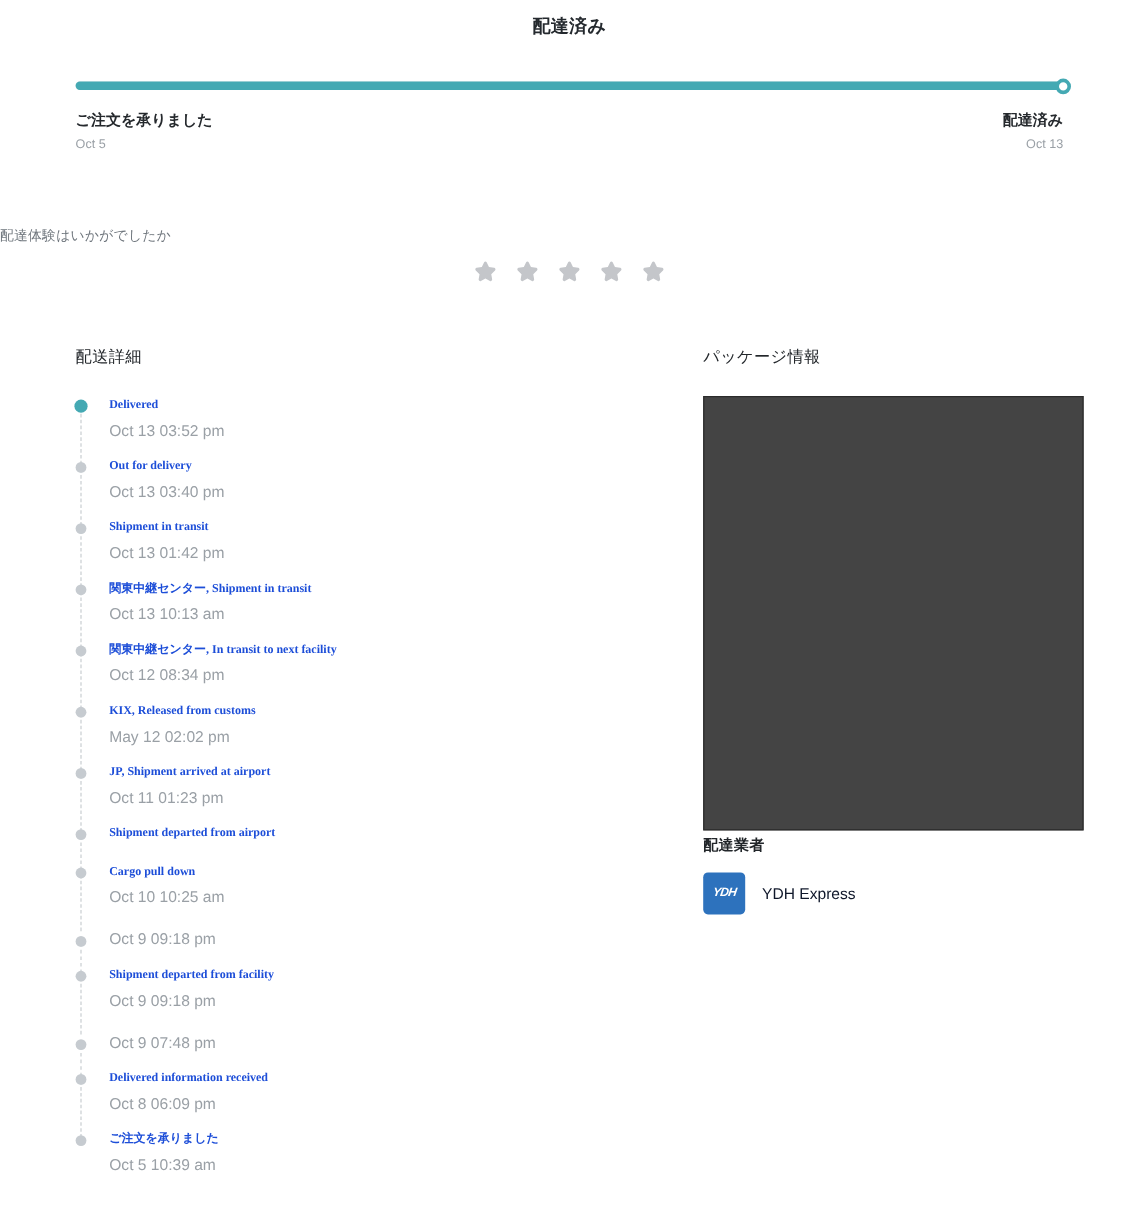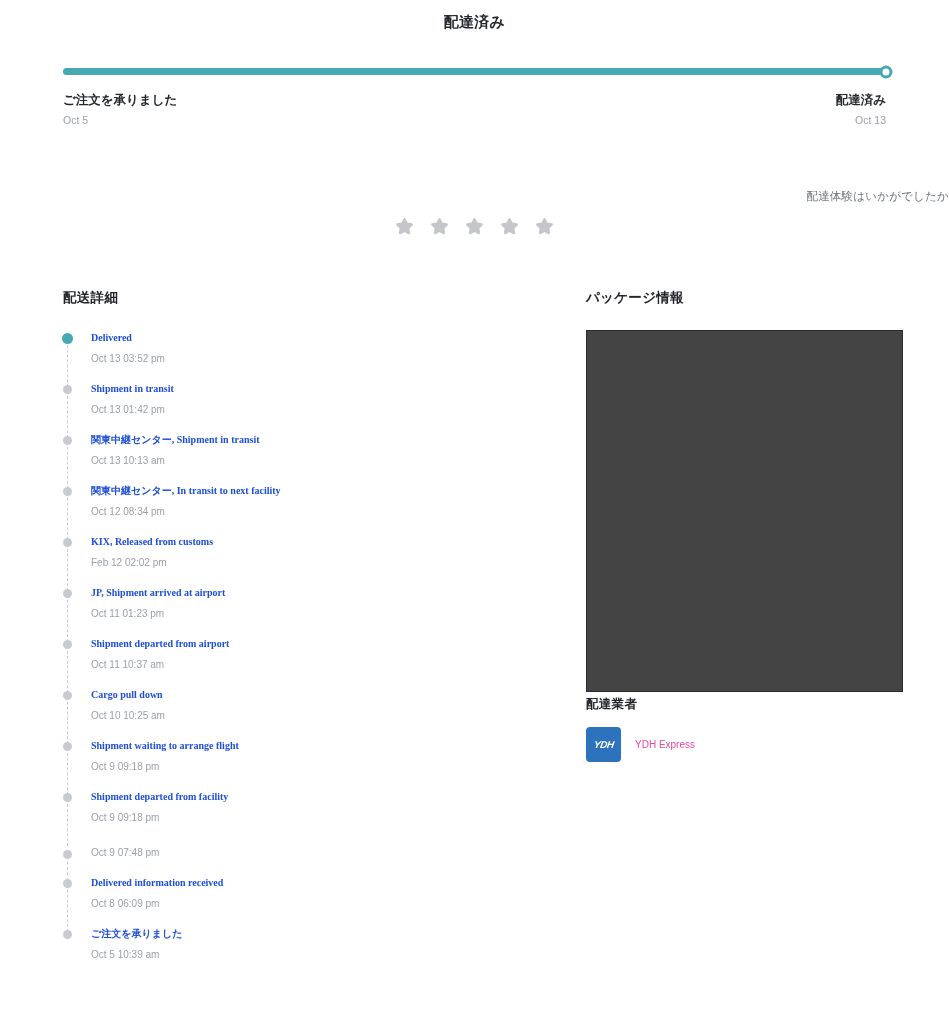--- a/index.html
+++ b/index.html
@@ -73,21 +73,21 @@
   .progress-label-date {
     font-size: 10.5px;
     color: #9aa0a6;
     margin-top: 6px;
     line-height: 13px;
   }
 
   
   .rating-block {
     margin-top: 62px;
-    text-align: right;
+    text-align: left;
   }
   .rating-prompt {
     font-size: 11.5px;
     color: #6e757c;
     letter-spacing: 0.2px;
   }
   .stars {
     margin-top: 12px;
     display: flex;
     justify-content: center;
@@ -100,21 +100,21 @@
     display: flex;
     margin-top: 52px;
     padding: 0 48px 0 63px;
     box-sizing: border-box;
   }
   .col-left { width: 523px; flex: 0 0 523px; }
   .col-right { flex: 1 1 auto; padding-left: 0px; }
 
   .section-heading {
     font-size: 13.5px;
-    font-weight: bold;
+    font-weight: normal;
     color: #22262a;
     margin-bottom: 23px;
     letter-spacing: 0.3px;
   }
 
   
   .timeline { position: relative; }
   .tl-item {
     position: relative;
     padding-left: 28px;
@@ -147,21 +147,21 @@
     background: #44a9b3;
   }
   .tl-title {
     font-size: 10px;
     font-weight: bold;
     color: #1d4ed8;
     line-height: 16px;
     font-family: Liberation Serif, serif;
   }
   .tl-date {
-    font-size: 10px;
+    font-size: 13px;
     color: #9aa0a6;
     margin-top: 6px;
     line-height: 13px;
   }
 
   
   .package-box {
     width: 317px;
     height: 362px;
     background: #444444;
@@ -193,22 +193,22 @@
   }
   .carrier-logo span {
     color: #ffffff;
     font-size: 10px;
     font-weight: bold;
     font-style: italic;
     letter-spacing: -0.5px;
     transform: skewX(-8deg);
   }
   .carrier-name {
-    font-size: 10px;
-    color: #ec4899;
+    font-size: 13px;
+    color: #0f172a;
   }
 </style>
 </head>
 <body>
 
 <div class="page-title">配達済み</div>
 
 <div class="progress-wrap">
   <div class="progress-track" style="background: rgb(227, 230, 232);">
     <div class="progress-fill" style="width: 100%; background: rgb(68, 169, 179);"></div>
@@ -254,63 +254,67 @@
     <div class="timeline" id="timeline">
         <div class="tl-item active">
           <div class="tl-line"></div>
           <div class="tl-dot"></div>
           <div class="tl-title">Delivered</div>
           <div class="tl-date">Oct 13 03:52 pm</div>
         </div>
         <div class="tl-item">
           <div class="tl-line"></div>
           <div class="tl-dot"></div>
+          <div class="tl-title">Out for delivery</div>
+          <div class="tl-date">Oct 13 03:40 pm</div>
+        </div>
+        <div class="tl-item">
+          <div class="tl-line"></div>
+          <div class="tl-dot"></div>
           <div class="tl-title">Shipment in transit</div>
           <div class="tl-date">Oct 13 01:42 pm</div>
         </div>
         <div class="tl-item">
           <div class="tl-line"></div>
           <div class="tl-dot"></div>
           <div class="tl-title">関東中継センター, Shipment in transit</div>
           <div class="tl-date">Oct 13 10:13 am</div>
         </div>
         <div class="tl-item">
           <div class="tl-line"></div>
           <div class="tl-dot"></div>
           <div class="tl-title">関東中継センター, In transit to next facility</div>
           <div class="tl-date">Oct 12 08:34 pm</div>
         </div>
         <div class="tl-item">
           <div class="tl-line"></div>
           <div class="tl-dot"></div>
           <div class="tl-title">KIX, Released from customs</div>
-          <div class="tl-date">Feb 12 02:02 pm</div>
+          <div class="tl-date">May 12 02:02 pm</div>
         </div>
         <div class="tl-item">
           <div class="tl-line"></div>
           <div class="tl-dot"></div>
           <div class="tl-title">JP, Shipment arrived at airport</div>
           <div class="tl-date">Oct 11 01:23 pm</div>
         </div>
         <div class="tl-item">
           <div class="tl-line"></div>
           <div class="tl-dot"></div>
           <div class="tl-title">Shipment departed from airport</div>
-          <div class="tl-date">Oct 11 10:37 am</div>
         </div>
         <div class="tl-item">
           <div class="tl-line"></div>
           <div class="tl-dot"></div>
           <div class="tl-title">Cargo pull down</div>
           <div class="tl-date">Oct 10 10:25 am</div>
         </div>
         <div class="tl-item">
           <div class="tl-line"></div>
           <div class="tl-dot"></div>
-          <div class="tl-title">Shipment waiting to arrange flight</div>
           <div class="tl-date">Oct 9 09:18 pm</div>
         </div>
         <div class="tl-item">
           <div class="tl-line"></div>
           <div class="tl-dot"></div>
           <div class="tl-title">Shipment departed from facility</div>
           <div class="tl-date">Oct 9 09:18 pm</div>
         </div>
         <div class="tl-item">
           <div class="tl-line"></div>

